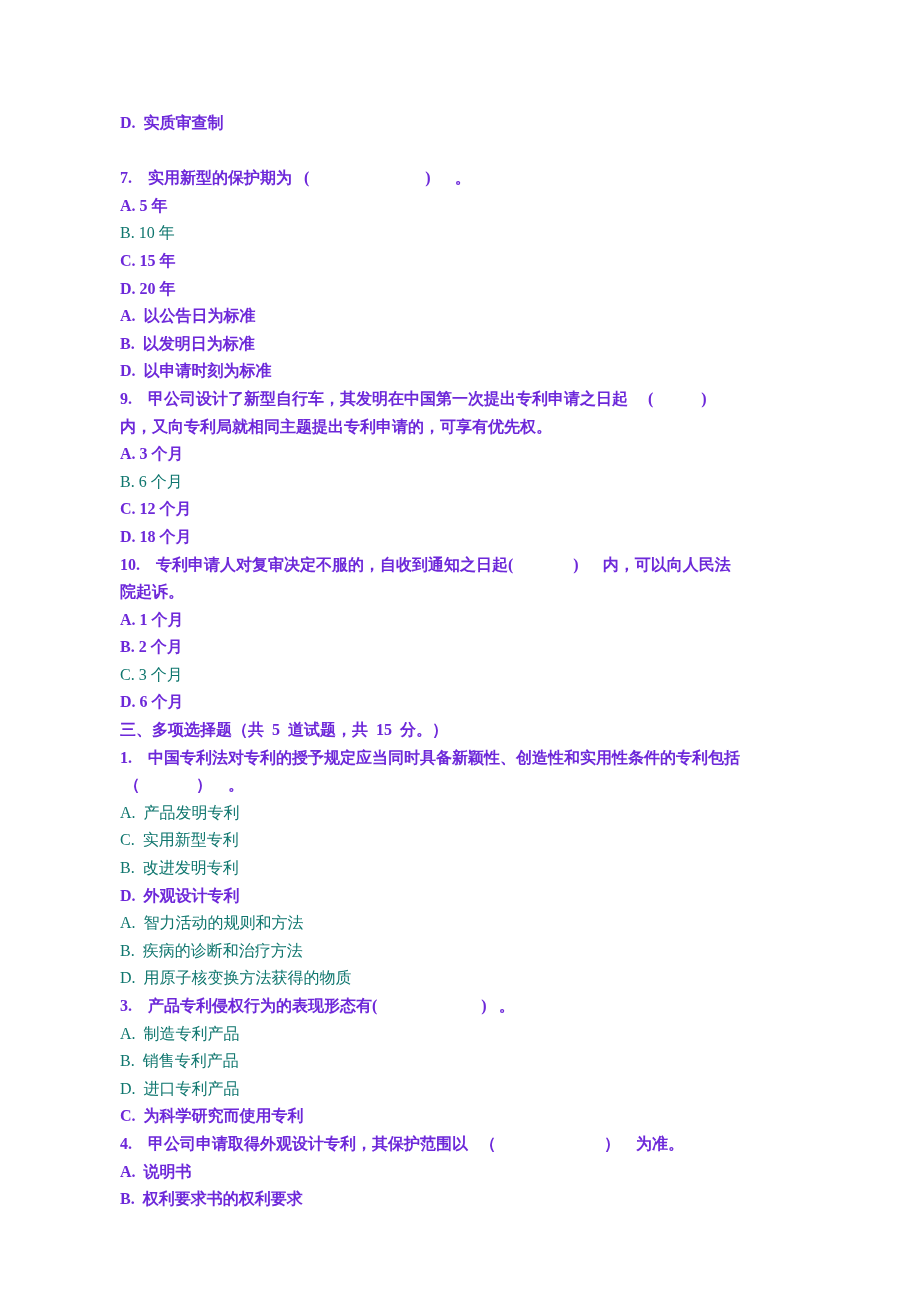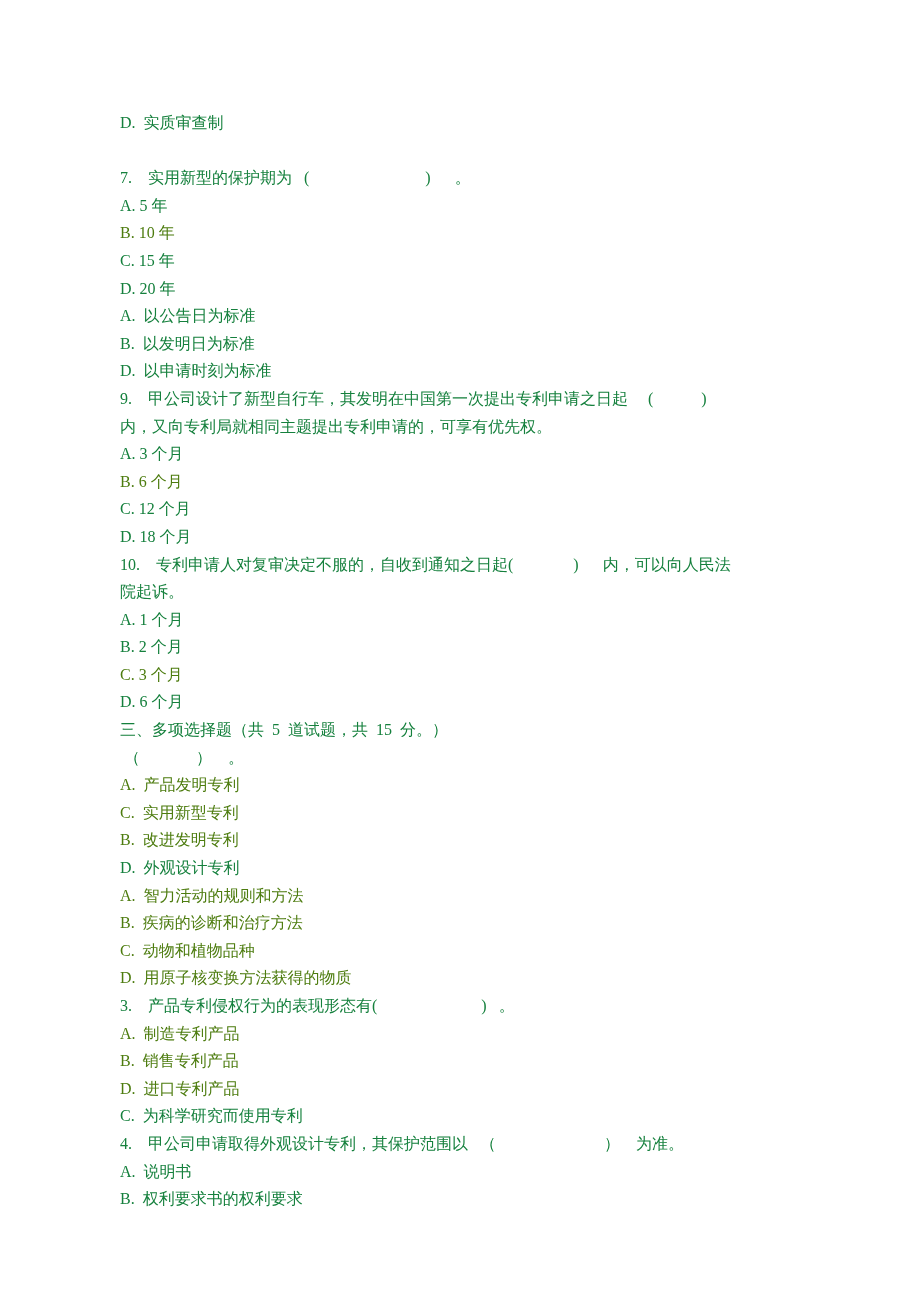--- a/index.html
+++ b/index.html
@@ -15,24 +15,25 @@
     width: 920px;
     min-height: 1302px;
     padding: 110px 120px 80px 120px;
     box-sizing: border-box;
   }
   .line {
     white-space: pre;
     margin-bottom: 2px;
   }
   .blue {
-    color: #4d7c0f;
+    color: #0f766e;
   }
   .black {
-    color: #15803d;
+    color: #6d28d9;
+    font-weight: bold;
   }
 </style>
 </head>
 <body>
 
 <div class="page" id="page-container">
     <div class="line black">D.  实质审查制</div>
     <div class="line black"> </div>
     <div class="line black">7.    实用新型的保护期为   (                             )      。</div>
     <div class="line black">A. 5 年</div>
@@ -48,28 +49,28 @@
     <div class="line blue">B. 6 个月</div>
     <div class="line black">C. 12 个月</div>
     <div class="line black">D. 18 个月</div>
     <div class="line black">10.    专利申请人对复审决定不服的，自收到通知之日起(               )      内，可以向人民法</div>
     <div class="line black">院起诉。</div>
     <div class="line black">A. 1 个月</div>
     <div class="line black">B. 2 个月</div>
     <div class="line blue">C. 3 个月</div>
     <div class="line black">D. 6 个月</div>
     <div class="line black">三、多项选择题（共  5  道试题，共  15  分。）</div>
+    <div class="line black">1.    中国专利法对专利的授予规定应当同时具备新颖性、创造性和实用性条件的专利包括</div>
     <div class="line black"> （              ）    。</div>
     <div class="line blue">A.  产品发明专利</div>
     <div class="line blue">C.  实用新型专利</div>
     <div class="line blue">B.  改进发明专利</div>
     <div class="line black">D.  外观设计专利</div>
     <div class="line blue">A.  智力活动的规则和方法</div>
     <div class="line blue">B.  疾病的诊断和治疗方法</div>
-    <div class="line blue">C.  动物和植物品种</div>
     <div class="line blue">D.  用原子核变换方法获得的物质</div>
     <div class="line black">3.    产品专利侵权行为的表现形态有(                          )   。</div>
     <div class="line blue">A.  制造专利产品</div>
     <div class="line blue">B.  销售专利产品</div>
     <div class="line blue">D.  进口专利产品</div>
     <div class="line black">C.  为科学研究而使用专利</div>
     <div class="line black">4.    甲公司申请取得外观设计专利，其保护范围以   （                           ）    为准。</div>
     <div class="line black">A.  说明书</div>
     <div class="line black">B.  权利要求书的权利要求</div>
   </div>

